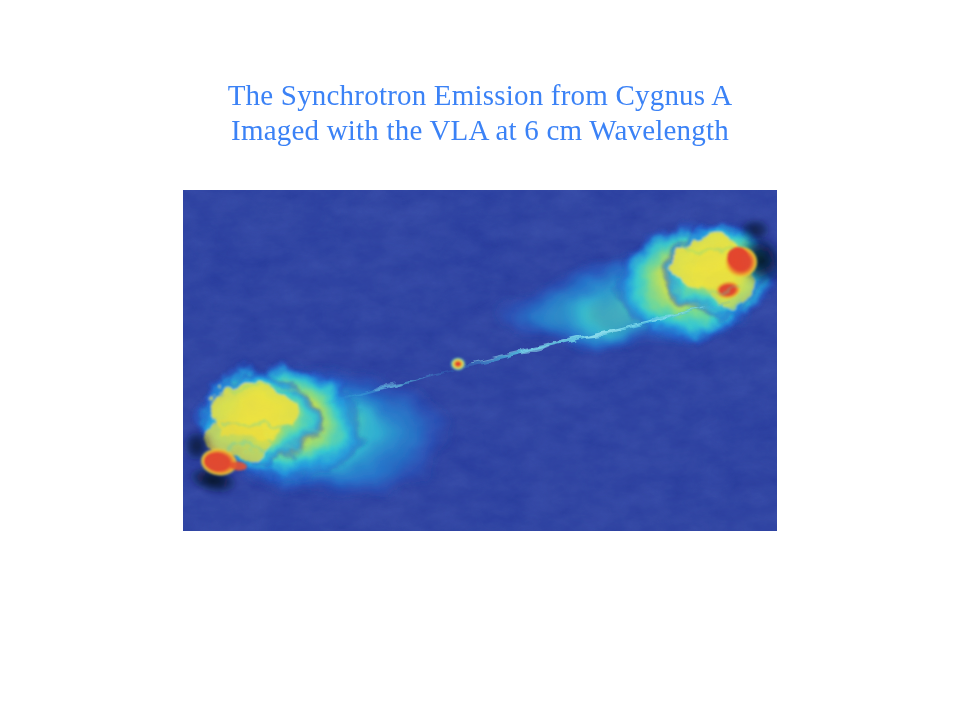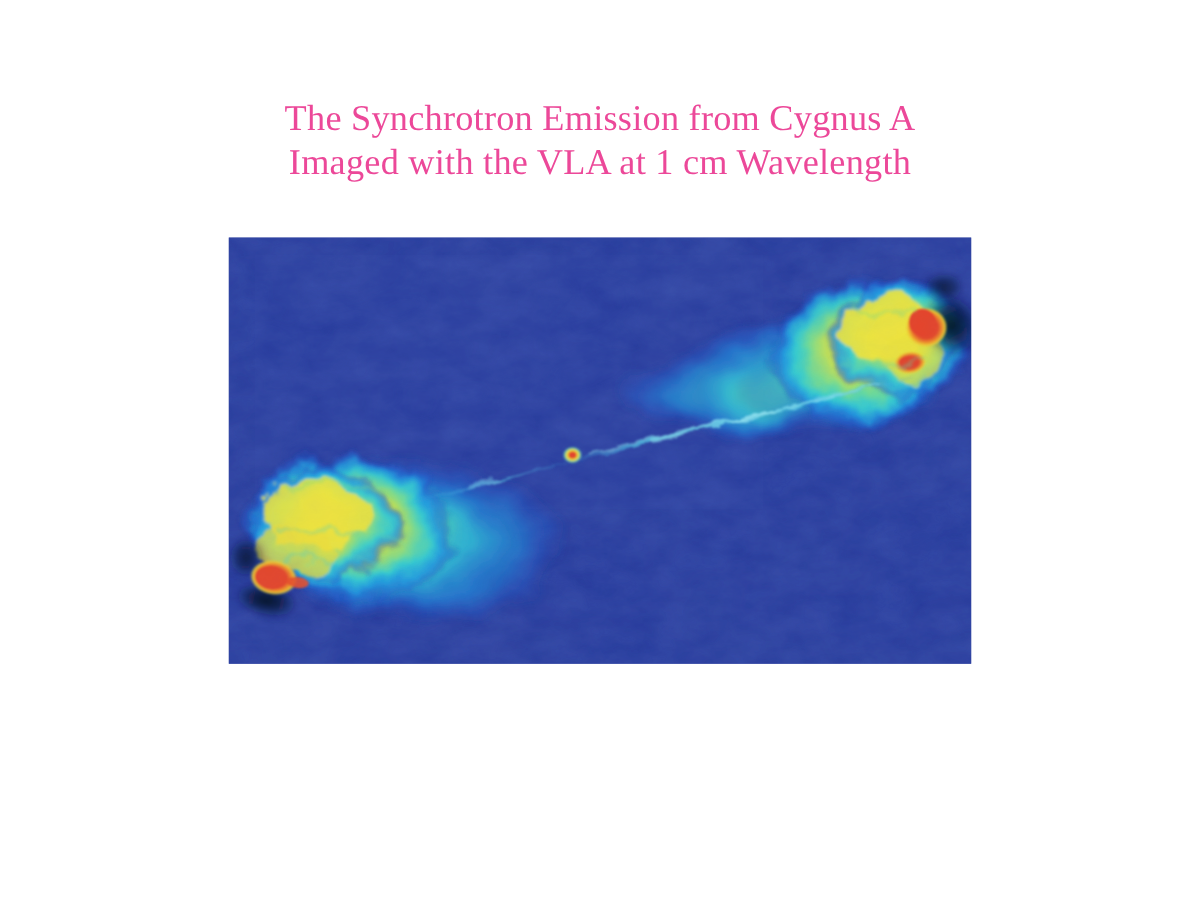--- a/index.html
+++ b/index.html
@@ -24,21 +24,21 @@
     text-align: center;
     color: #000000;
     line-height: 1.22;
   }
   .title-line {
     display: block;
     font-family: "Liberation Serif", "DejaVu Serif", serif;
     font-size: 29px;
     font-weight: 400;
     letter-spacing: 0.2px;
-    color: #ec4899;
+    color: #3b82f6;
   }
   #figure-wrap {
     position: absolute;
     left: 183px;
     top: 190px;
     width: 594px;
     height: 341px;
     overflow: hidden;
     background: #283a9c;
   }
@@ -48,21 +48,21 @@
     height: 341px;
   }
 </style>
 </head>
 <body>
 
 <div id="slide">
 
   <div id="title-block">
     <span class="title-line">The Synchrotron Emission from Cygnus A</span>
-    <span class="title-line">Imaged with the VLA at 1 cm Wavelength</span>
+    <span class="title-line">Imaged with the VLA at 6 cm Wavelength</span>
   </div>
 
   <div id="figure-wrap">
     <svg id="radio-map" viewBox="0 0 594 341" preserveAspectRatio="none">
       <defs>
 
         <filter id="noiseBg" x="-20%" y="-20%" width="140%" height="140%">
           <feTurbulence type="fractalNoise" baseFrequency="0.035 0.06" numOctaves="4" seed="7" result="t"></feTurbulence>
           <feColorMatrix in="t" type="matrix" values="0 0 0 0 0.12
                     0 0 0 0 0.19

